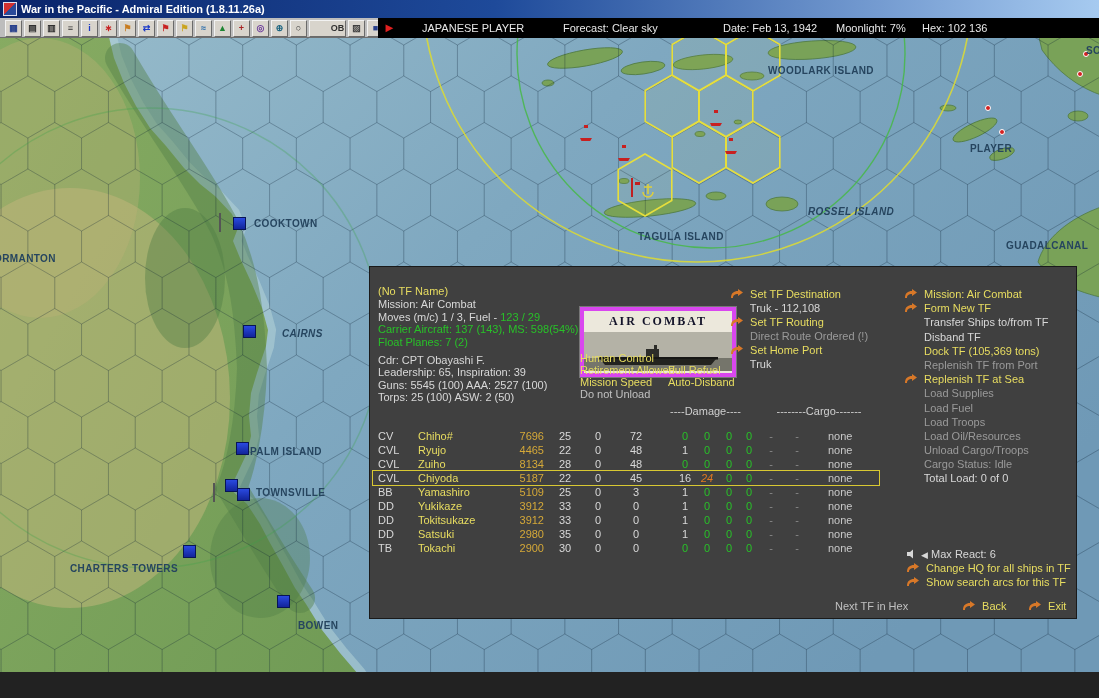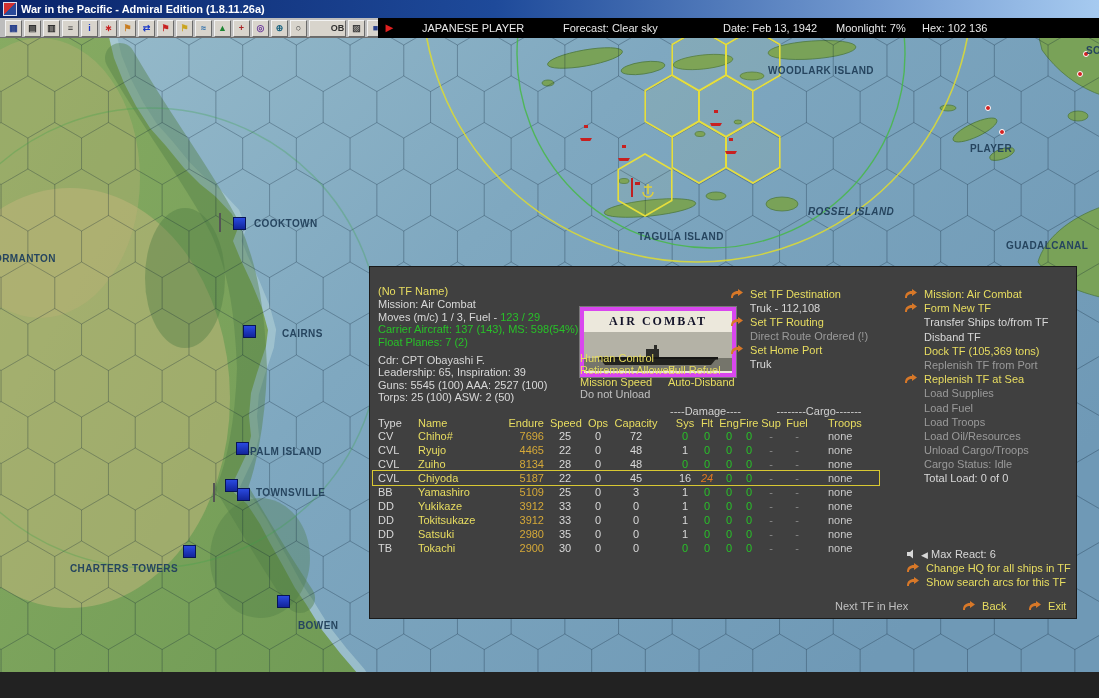--- a/index.html
+++ b/index.html
@@ -193,21 +193,21 @@
         <circle cx="988" cy="70" r="2.5"></circle>
           <circle cx="1002" cy="94" r="2.5"></circle>
         <circle cx="1086" cy="16" r="2.5"></circle>
           <circle cx="1080" cy="36" r="2.5"></circle>
       </g>
     </svg>
     <div>
 
     <span class="map-label" style="left: -6px; top: 215px;">ORMANTON</span>
         <span class="map-label" style="left: 254px; top: 180px;">COOKTOWN</span>
-        <span class="map-label" style="left: 282px; top: 290px;">CAIRNS</span>
+        <span class="map-label" style="left: 282px; top: 290px; font-style: italic;">CAIRNS</span>
         <span class="map-label" style="left: 250px; top: 408px;">PALM ISLAND</span>
         <span class="map-label" style="left: 256px; top: 449px; text-align: right;">TOWNSVILLE</span>
         <span class="map-label" style="left: 70px; top: 525px;">CHARTERS TOWERS</span>
         <span class="map-label" style="left: 298px; top: 582px;">BOWEN</span>
         <span class="map-label" style="left: 768px; top: 27px;">WOODLARK ISLAND</span>
         <span class="map-label" style="left: 808px; top: 168px; font-style: italic;">ROSSEL ISLAND</span>
         <span class="map-label" style="left: 638px; top: 193px;">TAGULA ISLAND</span>
         <span class="map-label" style="left: 970px; top: 105px;">PLAYER</span>
         <span class="map-label" style="left: 1006px; top: 202px;">GUADALCANAL</span>
         <span class="map-label" style="left: 1086px; top: 7px;">SO</span>
@@ -389,35 +389,20 @@
         <div class="cmd c-white">
           <span class="cmd-arrow" style="visibility: hidden;"><svg width="13" height="10" viewBox="0 0 13 10">
               <path d="M1,9 C1,4 4,2 8,2 L8,0 L13,3.5 L8,7 L8,5 C5,5 3,6 3,9 Z" fill="#d87828"></path>
             </svg></span>
           <span>Total Load: 0 of 0</span>
         </div>
       </div>
 
     <span class="dmg-hdr">----Damage----</span>
     <span class="cargo-hdr">--------Cargo-------</span>
-    <div class="thead">
-      <span class="ct">Type</span>
-      <span class="cn">Name</span>
-      <span class="ce" style="color:#e8dd60">Endure</span>
-      <span class="cs">Speed</span>
-      <span class="co">Ops</span>
-      <span class="cc">Capacity</span>
-      <span class="cd1">Sys</span>
-      <span class="cd2">Flt</span>
-      <span class="cd3">Eng</span>
-      <span class="cd4">Fire</span>
-      <span class="cg1" style="color:#e8dd60">Sup</span>
-      <span class="cg2" style="color:#e8dd60">Fuel</span>
-      <span class="cg3" style="color:#e8dd60">Troops</span>
-    </div>
     <div class="tbody">
 
         <div class="trow">
           <span class="ct">CV</span>
           <span class="cn">Chiho#</span>
           <span class="ce">7696</span>
           <span class="cs">25</span>
           <span class="co">0</span>
           <span class="cc">72</span>
           <span class="cd1 d-green">0</span>

